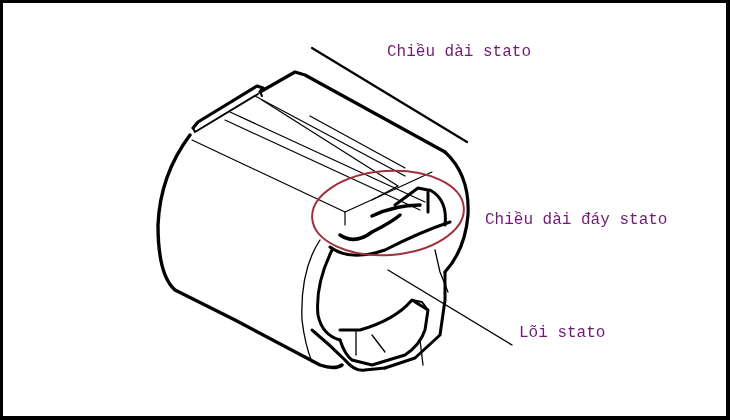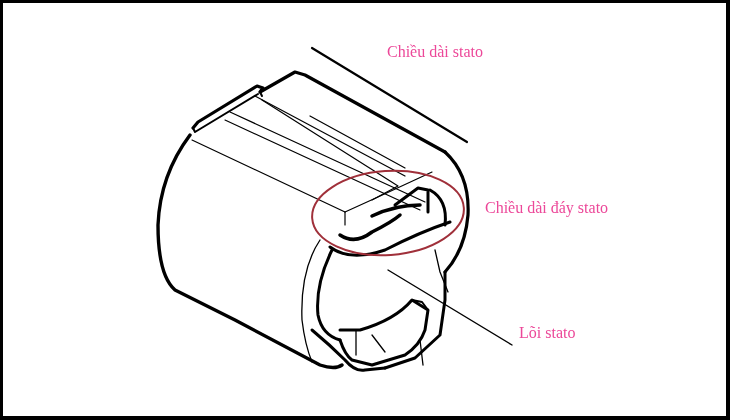--- a/index.html
+++ b/index.html
@@ -8,27 +8,27 @@
     width: 730px; height: 420px;
     box-sizing: border-box;
     border-top: 3px solid #000; border-left: 3px solid #000;
     border-right: 4px solid #000; border-bottom: 4px solid #000;
     background: #ffffff;
     overflow: hidden;
   }
   svg.drawing { position: absolute; left: -3px; top: -3px; }
   .label {
     position: absolute;
-    font-family: Liberation Serif, serif;
+    font-family: Liberation Mono, monospace;
     font-size: 16px;
-    color: #ec4899;
+    color: #701a75;
     white-space: nowrap;
   }
   .lbl-length { left: 384px; top: 40px; }
-  .lbl-base   { left: 482px; top: 196px; }
+  .lbl-base   { left: 482px; top: 208px; }
   .lbl-core   { left: 516px; top: 321px; }
 </style>
 </head>
 <body>
 
 <div class="frame">
   <svg class="drawing" width="730" height="420" viewBox="0 0 730 420" fill="none" stroke="#000" stroke-linecap="round" stroke-linejoin="round">
 
     <line x1="312" y1="48" x2="467" y2="142" stroke-width="2.2"></line>
 

